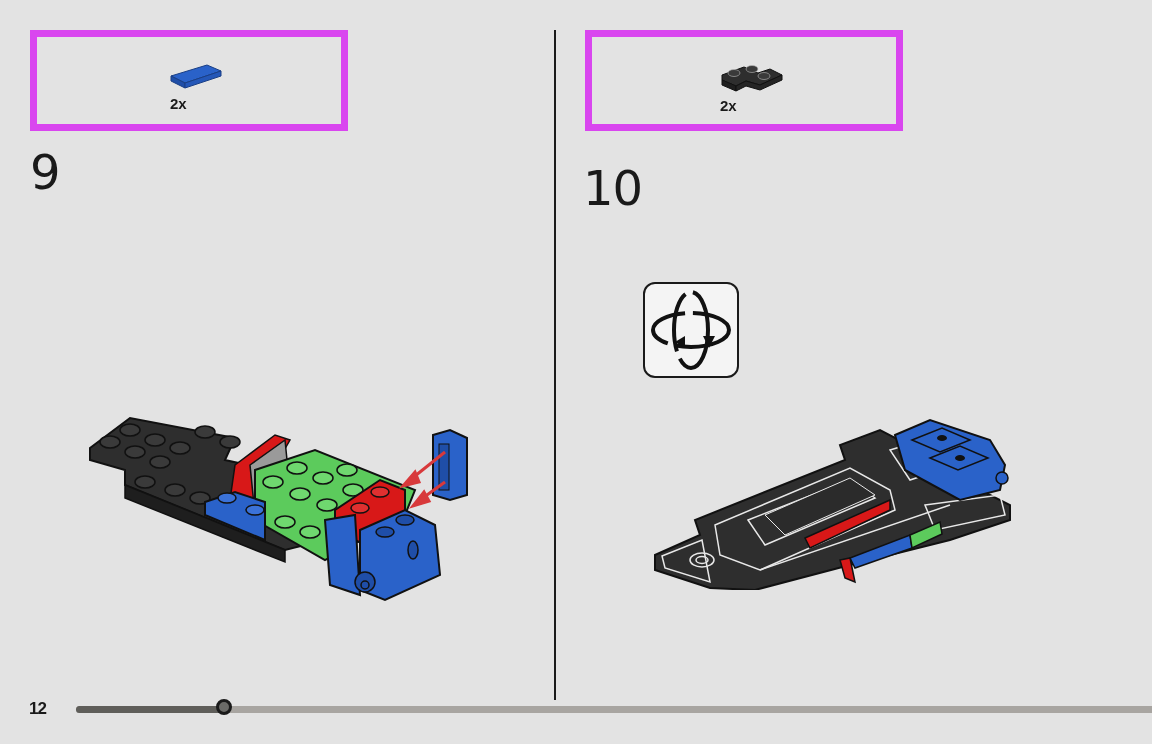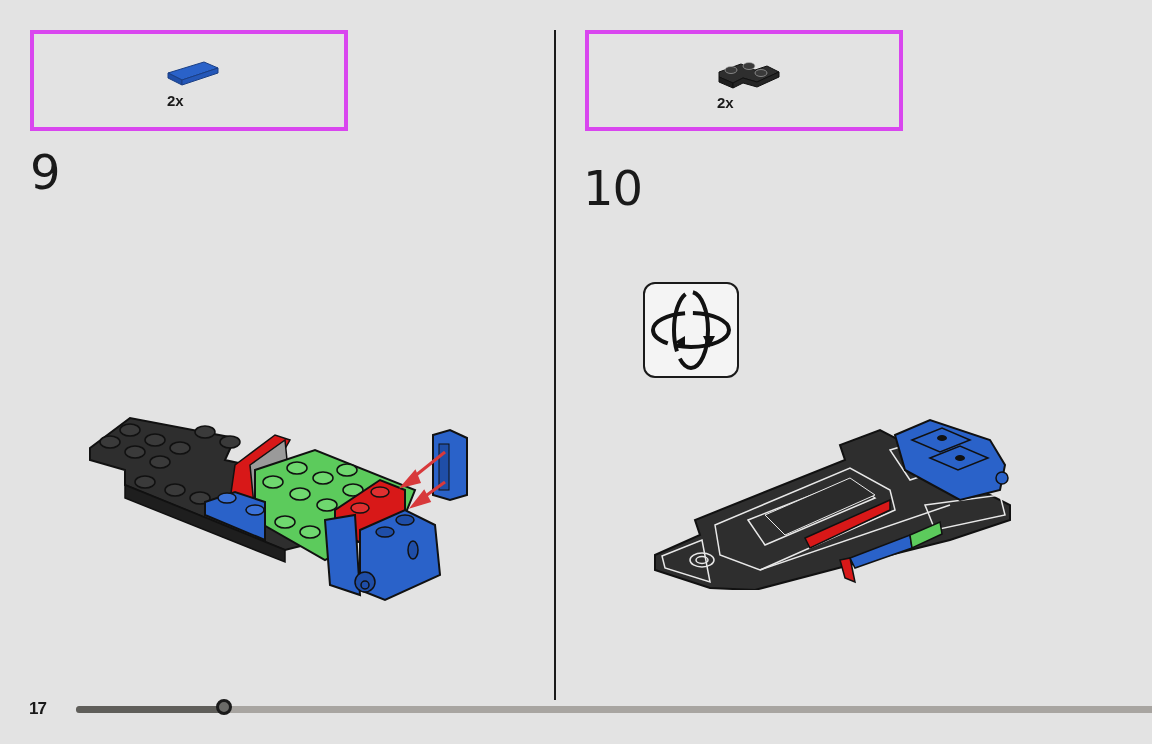--- a/index.html
+++ b/index.html
@@ -2,21 +2,21 @@
 <html><head>
   <meta charset="utf-8">
   <style>
     html, body { margin: 0; padding: 0; }
     body {
       width: 1152px; height: 744px; overflow: hidden;
       background: #e3e3e3; position: relative;
       font-family: "Liberation Sans", sans-serif; color: #1a1a1a;
     }
     .parts-box {
-      position: absolute; border: 4px solid #d946ef; box-sizing: border-box;
+      position: absolute; border: 7px solid #d946ef; box-sizing: border-box;
       background: #e3e3e3;
     }
     .parts-box .qty {
       position: absolute; font-weight: bold; font-size: 15px; color: #1a1a1a;
     }
     .step-number {
       position: absolute; font-size: 48px; font-weight: normal; color: #1a1a1a;
       font-family: "DejaVu Sans", sans-serif; letter-spacing: -1px;
     }
     .divider {
@@ -173,16 +173,16 @@
     <polygon points="262,30 292,18 320,30 290,42"></polygon>
     <polygon points="280,48 310,36 338,48 308,60"></polygon>
   </g>
   <g fill="#111">
       <ellipse cx="292" cy="28" rx="5" ry="3"></ellipse>
       <ellipse cx="310" cy="48" rx="5" ry="3"></ellipse>
     </g>
   <circle cx="352" cy="68" r="6" fill="#2a62c9" stroke="#111" stroke-width="1.5"></circle>
 </svg>
 
-<div class="page-number">17</div>
+<div class="page-number">12</div>
 <div class="progress-track"></div>
 <div class="progress-fill" style="width:148px;"></div>
 <div class="progress-knob" style="left:216px;"></div>
 
 </body></html>

